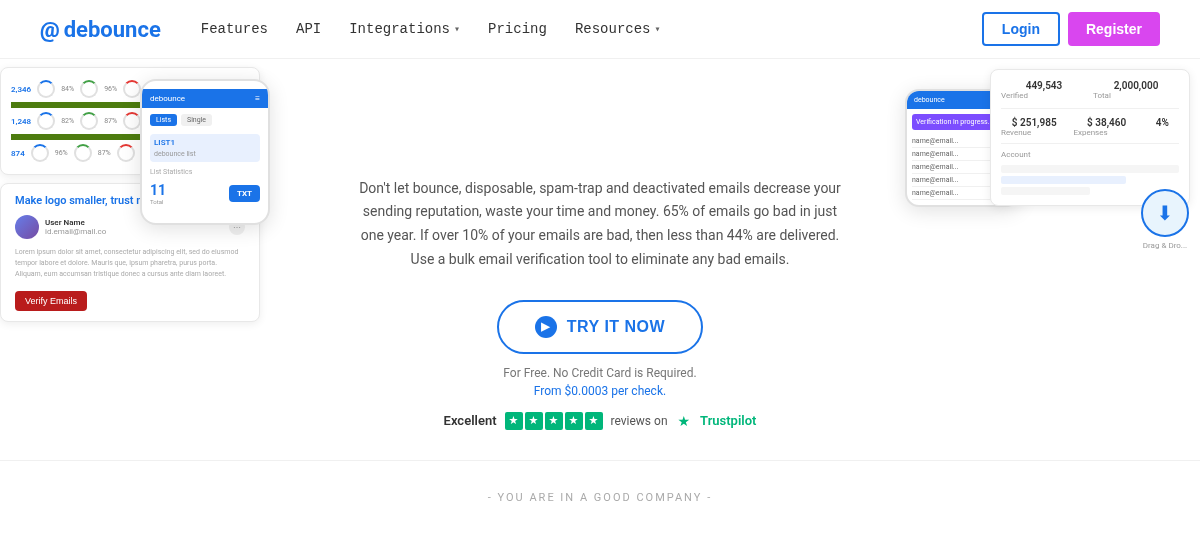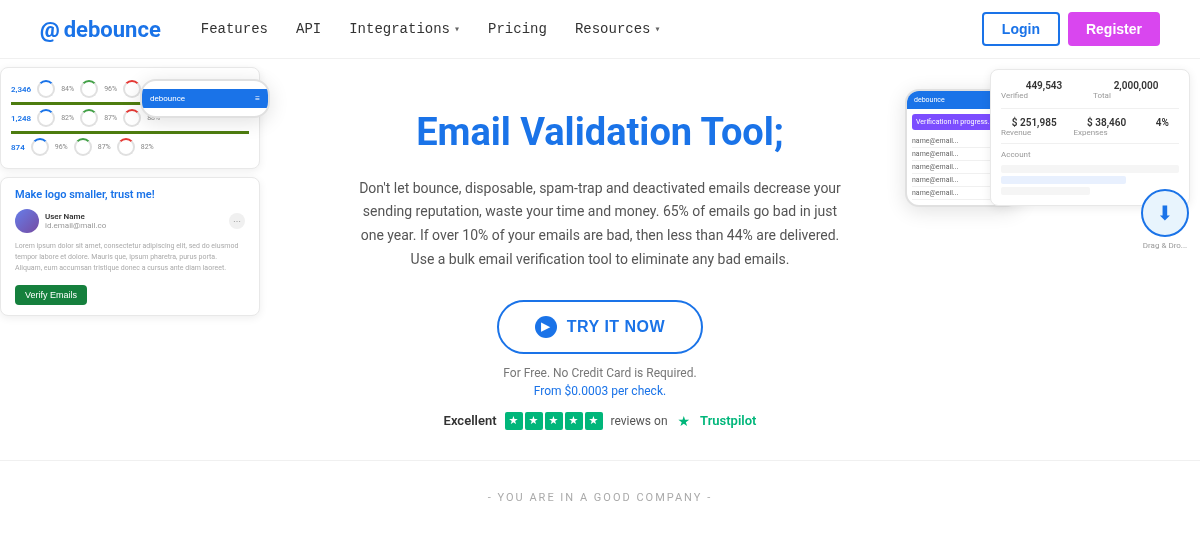--- a/index.html
+++ b/index.html
@@ -103,21 +103,21 @@
       border-radius: 8px;
       padding: 8px 10px;
       margin: 8px 20px;
       box-shadow: 0 2px 8px rgba(0,0,0,0.07);
     }
     .stats-row {
       display: flex;
       align-items: center;
       gap: 6px;
       padding: 4px 0;
-      border-bottom: 3px solid #4d7c0f;
+      border-bottom: 6px solid #4d7c0f;
       font-size: 8px;
       color: #666;
     }
     .stats-row:last-child { border-bottom: none; }
     .stat-num { color: #1a73e8; font-weight: 600; font-size: 8px; }
     .stat-circle {
       width: 18px; height: 18px;
       border-radius: 50%;
       border: 2px solid #e0e0e0;
       border-top-color: #1a73e8;
@@ -154,21 +154,21 @@
       flex-shrink: 0;
     }
     .avatar-info { font-size: 8px; color: #999; }
     .lorem-text {
       font-size: 7px;
       color: #aaa;
       line-height: 1.6;
       margin-bottom: 8px;
     }
     .verify-btn {
-      background: #15803d;
+      background: #b91c1c;
       color: #fff;
       border: none;
       border-radius: 4px;
       padding: 5px 10px;
       font-size: 9px;
       cursor: pointer;
     }
 
     
     .phone-mockup {
@@ -505,25 +505,45 @@
       <div class="lorem-text">Lorem ipsum dolor sit amet, consectetur adipiscing elit, sed do eiusmod tempor labore et dolore. Mauris que, ipsum pharetra, purus porta. Aliquam, eum accumsan tristique donec a cursus ante diam laoreet. </div>
       <button class="verify-btn">Verify Emails</button>
     </div>
   </div>
 
   <div class="phone-mockup">
     <div class="phone-header">
       <span>debounce</span>
       <span>≡</span>
     </div>
+    <div class="phone-content">
+      <div class="phone-tabs">
+        <span class="phone-tab active">Lists</span>
+        <span class="phone-tab">Single</span>
+      </div>
+      <div class="phone-box">
+        <div class="phone-box-title">LIST1</div>
+        <div class="phone-box-sub">debounce list</div>
+      </div>
+      <div style="margin-bottom:6px">
+        <div style="font-size:7px; color:#aaa; margin-bottom:4px">List Statistics</div>
+      </div>
+      <div class="phone-stats-row">
+        <div>
+          <div class="phone-stat-num">11</div>
+          <div class="phone-stat-label">Total</div>
+        </div>
+        <div style="background:#1a73e8; color:#fff; border-radius:4px; padding:4px 8px; font-size:8px; font-weight:700; align-self:center;">TXT</div>
+      </div>
+    </div>
   </div>
 
   <div class="center-content">
     <h1 class="hero-title">
-      <span>Email Validation Tool;</span><br>
+      <br>
     </h1>
     <p class="hero-desc">Don't let bounce, disposable, spam-trap and deactivated emails decrease your sending reputation, waste your time and money. 65% of emails go bad in just one year. If over 10% of your emails are bad, then less than 44% are delivered. Use a bulk email verification tool to eliminate any bad emails.</p>
     <button class="try-btn">
       <span class="try-btn-icon">▶</span>
       <span>TRY IT NOW</span>
     </button>
     <p class="try-sub">For Free. No Credit Card is Required.</p>
     <a class="try-link">From $0.0003 per check.</a>
     <div class="trustpilot-row">
       <span class="excellent-text">Excellent</span>

